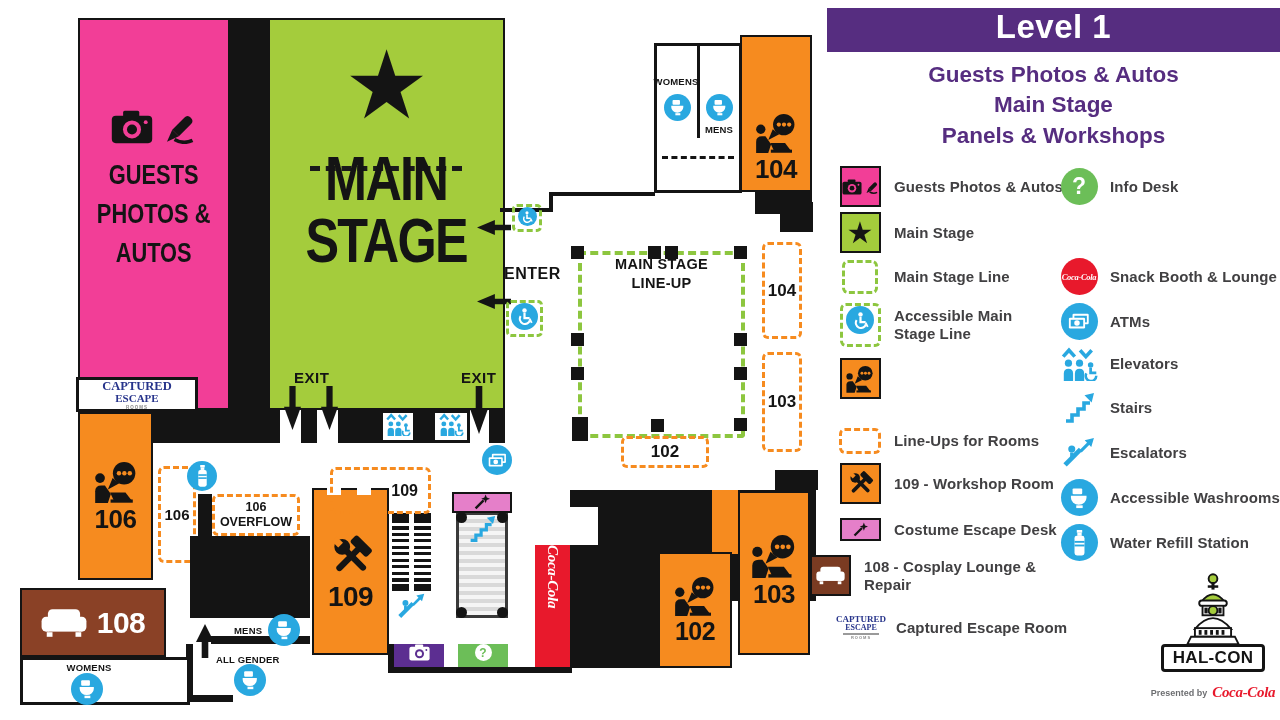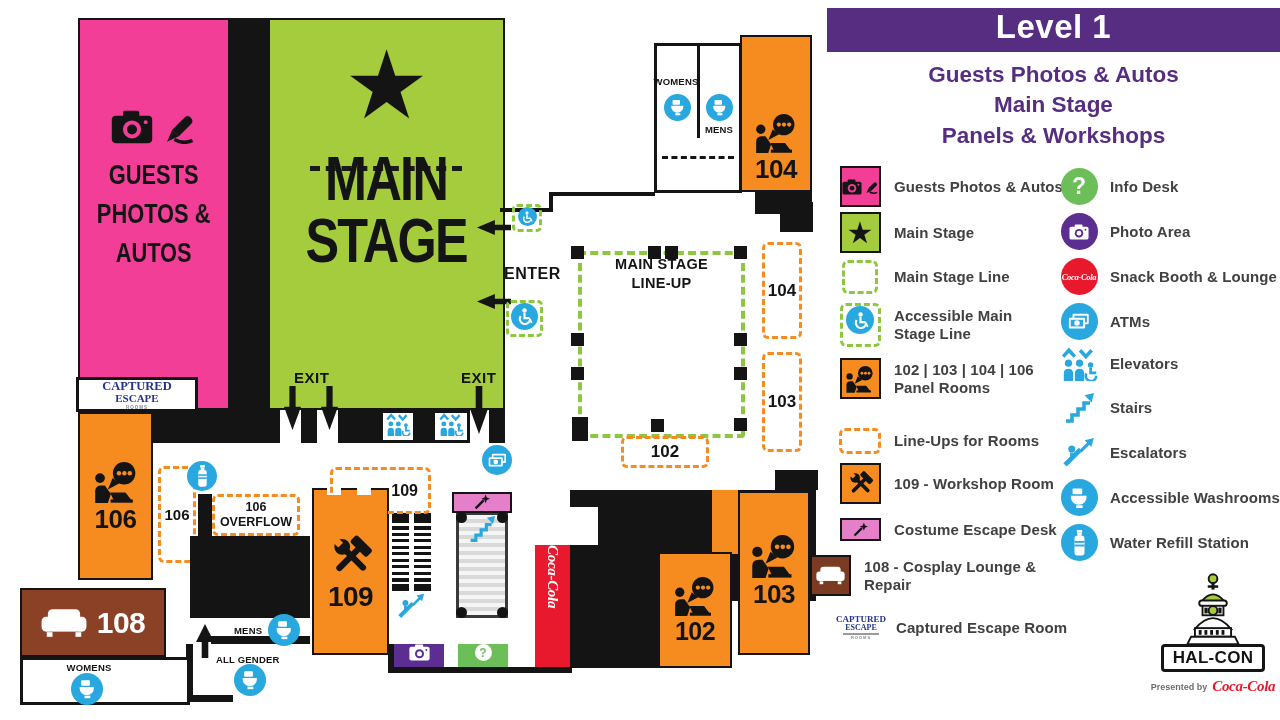--- a/index.html
+++ b/index.html
@@ -477,22 +477,20 @@
     <div class="lglabel">Main Stage Line</div>
   </div>
   <div class="lgrow" style="left:838px;top:358px">
     <div class="lgic">
         <div class="sq orange" style="width:41px;height:41px">
       <svg class="ic" width="30" height="28" style="--bg:#F68B1F;color:#141414">
             <use href="#i-panel"></use>
           </svg>
         </div>
       </div>
-    <div class="lglabel">102 | 103 | 104 | 106
-Panel Rooms</div>
   </div>
   <div class="lgrow" style="left:838px;top:428px">
     <div class="lgic">
         <div style="width:42px;height:26px;border:3.5px dashed #F68B1F;border-radius:6px;box-sizing:border-box"></div>
       </div>
     <div class="lglabel">Line-Ups for Rooms</div>
   </div>
   <div class="lgrow" style="left:838px;top:463px">
     <div class="lgic">
         <div class="sq orange" style="width:41px;height:41px">
@@ -535,30 +533,20 @@
       </div>
     <div class="lglabel">Captured Escape Room</div>
   </div>
 
   <div class="lgrow" style="left:1060px;top:168px">
     <div class="lgic" style="flex-basis:38px">
         <div class="circle" style="width:37px;height:37px;background:#6CBE58;color:#fff;font-size:23px;font-weight:900">?</div>
       </div>
     <div class="lglabel">Info Desk</div>
   </div>
-  <div class="lgrow" style="left:1060px;top:213px">
-    <div class="lgic" style="flex-basis:38px">
-        <div class="circle" style="width:37px;height:37px;background:#5C2E91">
-      <svg class="ic" width="20" height="16" style="--bg:#5C2E91;fill:#fff">
-            <use href="#i-camera"></use>
-          </svg>
-        </div>
-      </div>
-    <div class="lglabel">Photo Area</div>
-  </div>
   <div class="lgrow" style="left:1060px;top:258px">
     <div class="lgic" style="flex-basis:38px">
         <div class="circle" style="width:37px;height:37px;background:#E8192C">
       <span class="coke" style="color:#fff;font-size:8.5px">Coca-Cola</span>
         </div>
       </div>
     <div class="lglabel">Snack Booth &amp; Lounge</div>
   </div>
   <div class="lgrow" style="left:1060px;top:303px">
     <div class="lgic" style="flex-basis:38px">
@@ -613,19 +601,19 @@
         </div>
       </div>
     <div class="lglabel">Accessible Washrooms</div>
   </div>
 
   <div class="abs" style="left:1146px;top:572px;width:134px;display:flex;flex-direction:column;align-items:center">
     <svg class="ic" width="66" height="78" viewBox="0 0 64 82">
         <use href="#i-tower"></use>
       </svg>
     <div style="border:3px solid #141414;border-radius:4px;background:#fff;padding:1px 9px;font-size:17px;font-weight:900;letter-spacing:.3px;margin-top:-6px">HAL-CON</div>
-    <div style="display:flex;align-items:center;gap:5px;margin-top:6px">
+    <div style="display:flex;align-items:center;gap:5px;margin-top:12px">
       <span style="font-size:9px;font-weight:700;color:#6d6e71">Presented by</span>
       <span class="coke" style="color:#E8192C;font-size:15px">Coca-Cola</span>
     </div>
   </div>
 
 </div>
 
 </body></html>

